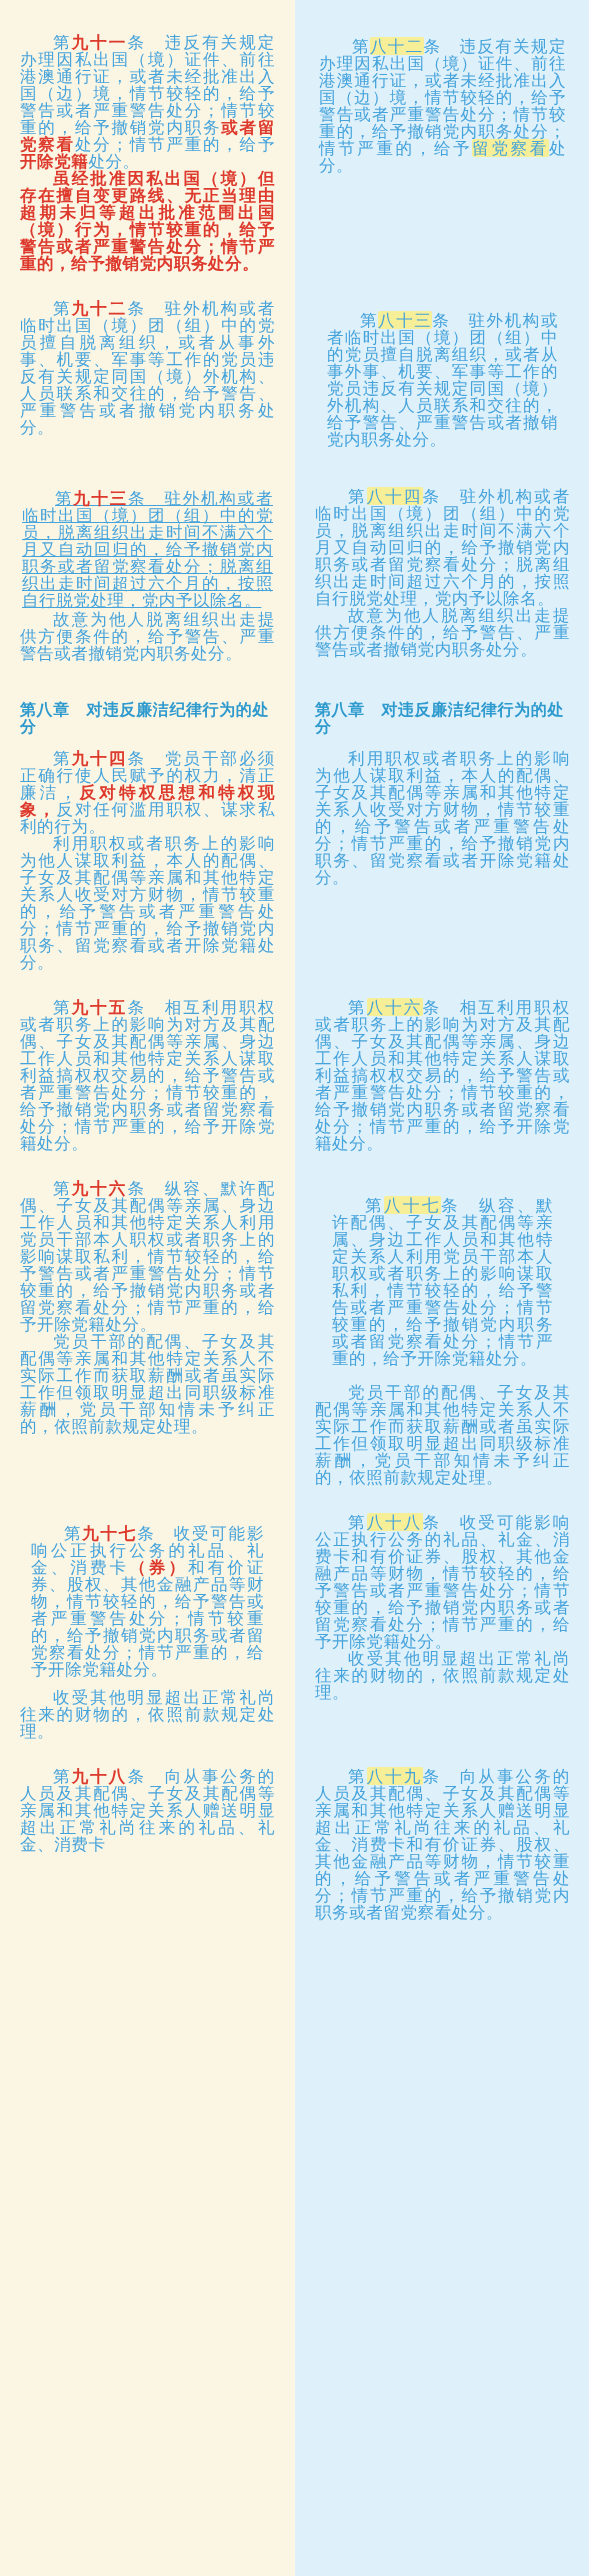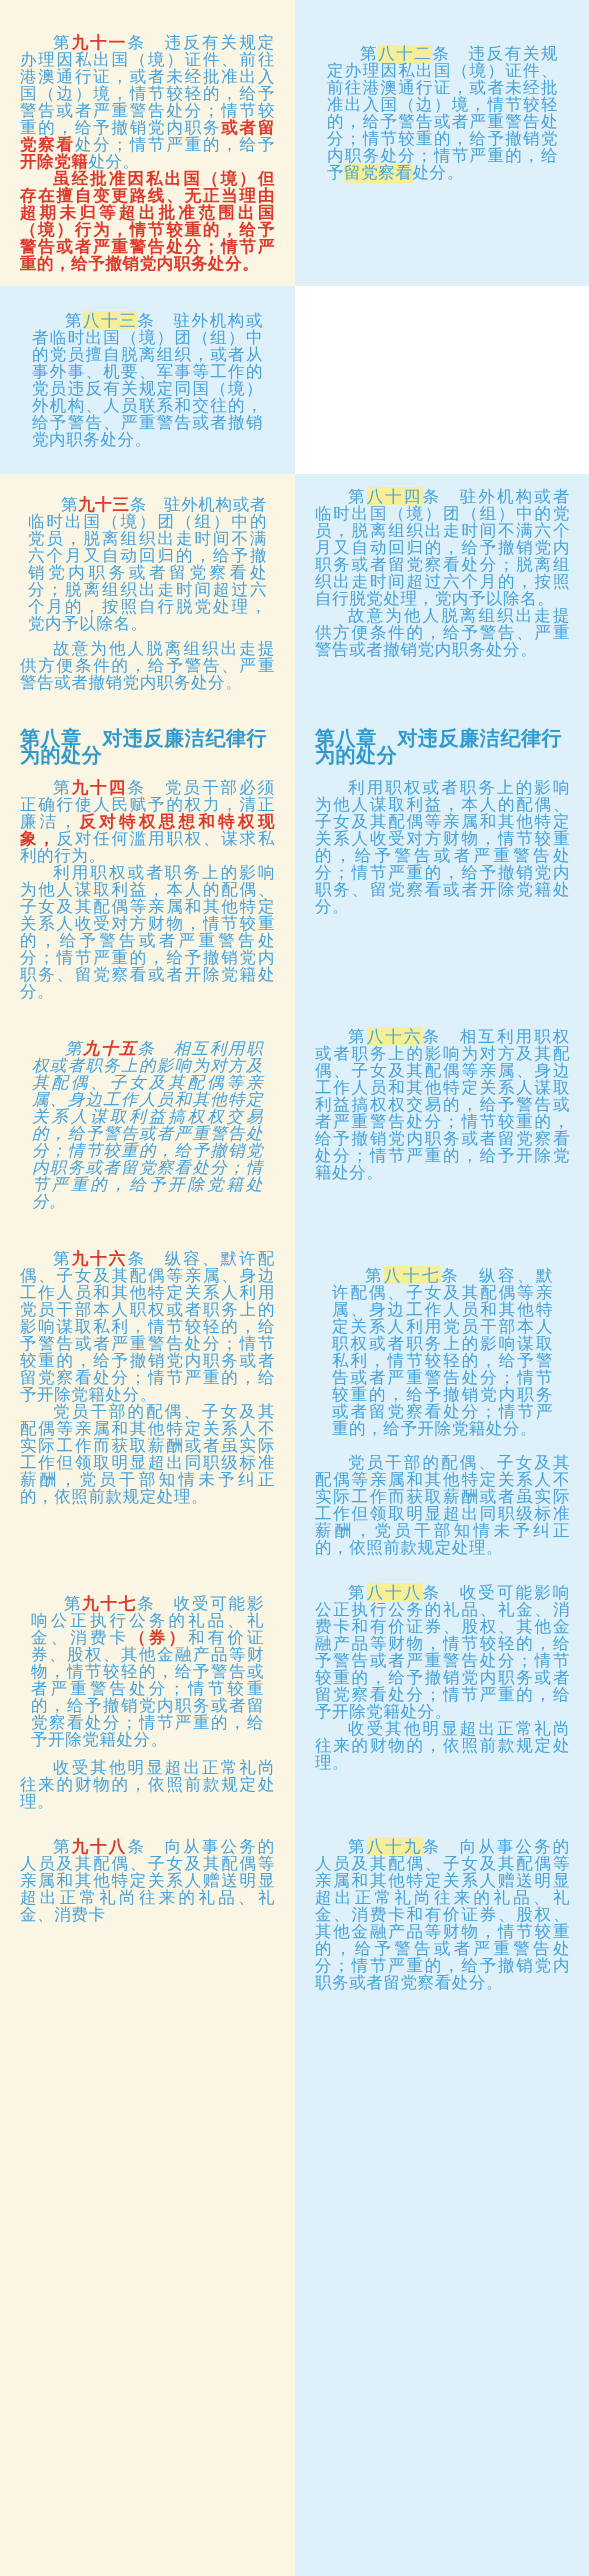--- a/index.html
+++ b/index.html
@@ -41,21 +41,21 @@
     color:var(--blue);
     font-size:16.5px;
     line-height:17px;
     letter-spacing:0.6px;
     text-align:justify;
     text-indent:2em;
     word-break:break-all;
   }
   .chapter-row .para{
     font-weight:bold;
-    font-size:20px;
+    font-size:16px;
     text-indent:0;
     text-align:left;
     color:var(--chapter-blue);
   }
   .seg-normal{}
   .seg-red{
     color:var(--red);
     font-weight:bold;
   }
   .seg-highlight{
@@ -66,31 +66,34 @@
 </head>
 <body>
 
 <div id="doc">
     <div class="row first">
       <div class="cell left">
         <p class="para" style="margin: 0px;"><span class="seg-normal">第</span><span class="seg-red">九十一</span><span class="seg-normal">条　违反有关规定办理因私出国（境）证件、前往港澳通行证，或者未经批准出入国（边）境，情节较轻的，给予警告或者严重警告处分；情节较重的，给予撤销党内职务</span><span class="seg-red">或者留党察看</span><span class="seg-normal">处分；情节严重的，给予</span><span class="seg-red">开除党籍</span><span class="seg-normal">处分。</span></p>
         <p class="para" style="margin: 0px;"><span class="seg-red">虽经批准因私出国（境）但存在擅自变更路线、无正当理由超期未归等超出批准范围出国（境）行为，情节较重的，给予警告或者严重警告处分；情节严重的，给予撤销党内职务处分。</span></p>
       </div>
       <div class="cell right">
-        <p class="para" style="margin: 12px; font-family: Liberation Mono, monospace;"><span class="seg-normal">第</span><span class="seg-highlight">八十二</span><span class="seg-normal">条　违反有关规定办理因私出国（境）证件、前往港澳通行证，或者未经批准出入国（边）境，情节较轻的，给予警告或者严重警告处分；情节较重的，给予撤销党内职务处分；情节严重的，给予</span><span class="seg-highlight">留党察看</span><span class="seg-normal">处分。</span></p>
+        <p class="para" style="margin: 4px;"><span class="seg-normal">第</span><span class="seg-highlight">八十二</span><span class="seg-normal">条　违反有关规定办理因私出国（境）证件、前往港澳通行证，或者未经批准出入国（边）境，情节较轻的，给予警告或者严重警告处分；情节较重的，给予撤销党内职务处分；情节严重的，给予</span><span class="seg-highlight">留党察看</span><span class="seg-normal">处分。</span></p>
       </div>
     </div>
     <div class="row">
+      <div class="cell left">
+        <p class="para" style="margin: 0px;"><span class="seg-normal">第</span><span class="seg-red">九十二</span><span class="seg-normal">条　驻外机构或者临时出国（境）团（组）中的党员擅自脱离组织，或者从事外事、机要、军事等工作的党员违反有关规定同国（境）外机构、人员联系和交往的，给予警告、严重警告或者撤销党内职务处分。</span></p>
+      </div>
       <div class="cell right">
         <p class="para" style="margin: 12px;"><span class="seg-normal">第</span><span class="seg-highlight">八十三</span><span class="seg-normal">条　驻外机构或者临时出国（境）团（组）中的党员擅自脱离组织，或者从事外事、机要、军事等工作的党员违反有关规定同国（境）外机构、人员联系和交往的，给予警告、严重警告或者撤销党内职务处分。</span></p>
       </div>
     </div>
     <div class="row">
       <div class="cell left">
-        <p class="para" style="margin: 8px;"><span class="seg-normal">第</span><span class="seg-red">九十三</span><span class="seg-normal">条　驻外机构或者临时出国（境）团（组）中的党员，脱离组织出走时间不满六个月又自动回归的，给予撤销党内职务或者留党察看处分；脱离组织出走时间超过六个月的，按照自行脱党处理，党内予以除名。</span></p>
+        <p class="para" style="margin: 2px; text-decoration: underline;"><span class="seg-normal">第</span><span class="seg-red">九十三</span><span class="seg-normal">条　驻外机构或者临时出国（境）团（组）中的党员，脱离组织出走时间不满六个月又自动回归的，给予撤销党内职务或者留党察看处分；脱离组织出走时间超过六个月的，按照自行脱党处理，党内予以除名。</span></p>
         <p class="para" style="margin: 0px;"><span class="seg-normal">故意为他人脱离组织出走提供方便条件的，给予警告、严重警告或者撤销党内职务处分。</span></p>
       </div>
       <div class="cell right">
         <p class="para" style="margin: 0px;"><span class="seg-normal">第</span><span class="seg-highlight">八十四</span><span class="seg-normal">条　驻外机构或者临时出国（境）团（组）中的党员，脱离组织出走时间不满六个月又自动回归的，给予撤销党内职务或者留党察看处分；脱离组织出走时间超过六个月的，按照自行脱党处理，党内予以除名。</span></p>
         <p class="para" style="margin: 0px;"><span class="seg-normal">故意为他人脱离组织出走提供方便条件的，给予警告、严重警告或者撤销党内职务处分。</span></p>
       </div>
     </div>
     <div class="row chapter-row">
       <div class="cell left">
         <p class="para" style="margin: 0px;"><span class="seg-normal">第八章　对违反廉洁纪律行为的处分</span></p>
@@ -103,21 +106,21 @@
       <div class="cell left">
         <p class="para" style="margin: 0px;"><span class="seg-normal">第</span><span class="seg-red">九十四</span><span class="seg-normal">条　党员干部必须正确行使人民赋予的权力，清正廉洁，</span><span class="seg-red">反对特权思想和特权现象，</span><span class="seg-normal">反对任何滥用职权、谋求私利的行为。</span></p>
         <p class="para" style="margin: 0px;"><span class="seg-normal">利用职权或者职务上的影响为他人谋取利益，本人的配偶、子女及其配偶等亲属和其他特定关系人收受对方财物，情节较重的，给予警告或者严重警告处分；情节严重的，给予撤销党内职务、留党察看或者开除党籍处分。</span></p>
       </div>
       <div class="cell right">
         <p class="para" style="margin: 0px;"><span class="seg-normal">利用职权或者职务上的影响为他人谋取利益，本人的配偶、子女及其配偶等亲属和其他特定关系人收受对方财物，情节较重的，给予警告或者严重警告处分；情节严重的，给予撤销党内职务、留党察看或者开除党籍处分。</span></p>
       </div>
     </div>
     <div class="row">
       <div class="cell left">
-        <p class="para" style="margin: 12px; font-style: italic;"><span class="seg-normal">第</span><span class="seg-red">九十五</span><span class="seg-normal">条　相互利用职权或者职务上的影响为对方及其配偶、子女及其配偶等亲属、身边工作人员和其他特定关系人谋取利益搞权权交易的，给予警告或者严重警告处分；情节较重的，给予撤销党内职务或者留党察看处分；情节严重的，给予开除党籍处分。</span></p>
+        <p class="para" style="margin: 0px;"><span class="seg-normal">第</span><span class="seg-red">九十五</span><span class="seg-normal">条　相互利用职权或者职务上的影响为对方及其配偶、子女及其配偶等亲属、身边工作人员和其他特定关系人谋取利益搞权权交易的，给予警告或者严重警告处分；情节较重的，给予撤销党内职务或者留党察看处分；情节严重的，给予开除党籍处分。</span></p>
       </div>
       <div class="cell right">
         <p class="para" style="margin: 0px;"><span class="seg-normal">第</span><span class="seg-highlight">八十六</span><span class="seg-normal">条　相互利用职权或者职务上的影响为对方及其配偶、子女及其配偶等亲属、身边工作人员和其他特定关系人谋取利益搞权权交易的，给予警告或者严重警告处分；情节较重的，给予撤销党内职务或者留党察看处分；情节严重的，给予开除党籍处分。</span></p>
       </div>
     </div>
     <div class="row">
       <div class="cell left">
         <p class="para" style="margin: 0px;"><span class="seg-normal">第</span><span class="seg-red">九十六</span><span class="seg-normal">条　纵容、默许配偶、子女及其配偶等亲属、身边工作人员和其他特定关系人利用党员干部本人职权或者职务上的影响谋取私利，情节较轻的，给予警告或者严重警告处分；情节较重的，给予撤销党内职务或者留党察看处分；情节严重的，给予开除党籍处分。</span></p>
         <p class="para" style="margin: 0px;"><span class="seg-normal">党员干部的配偶、子女及其配偶等亲属和其他特定关系人不实际工作而获取薪酬或者虽实际工作但领取明显超出同职级标准薪酬，党员干部知情未予纠正的，依照前款规定处理。</span></p>
       </div>

